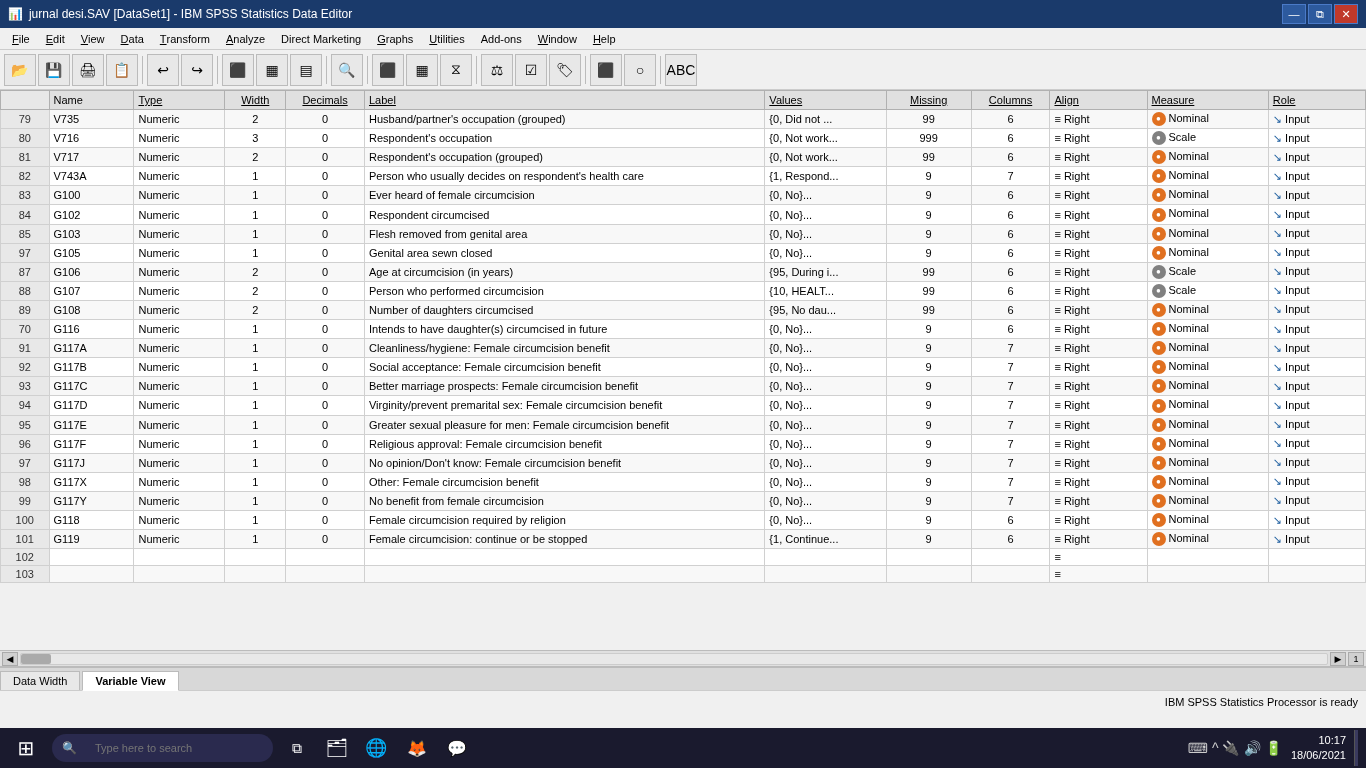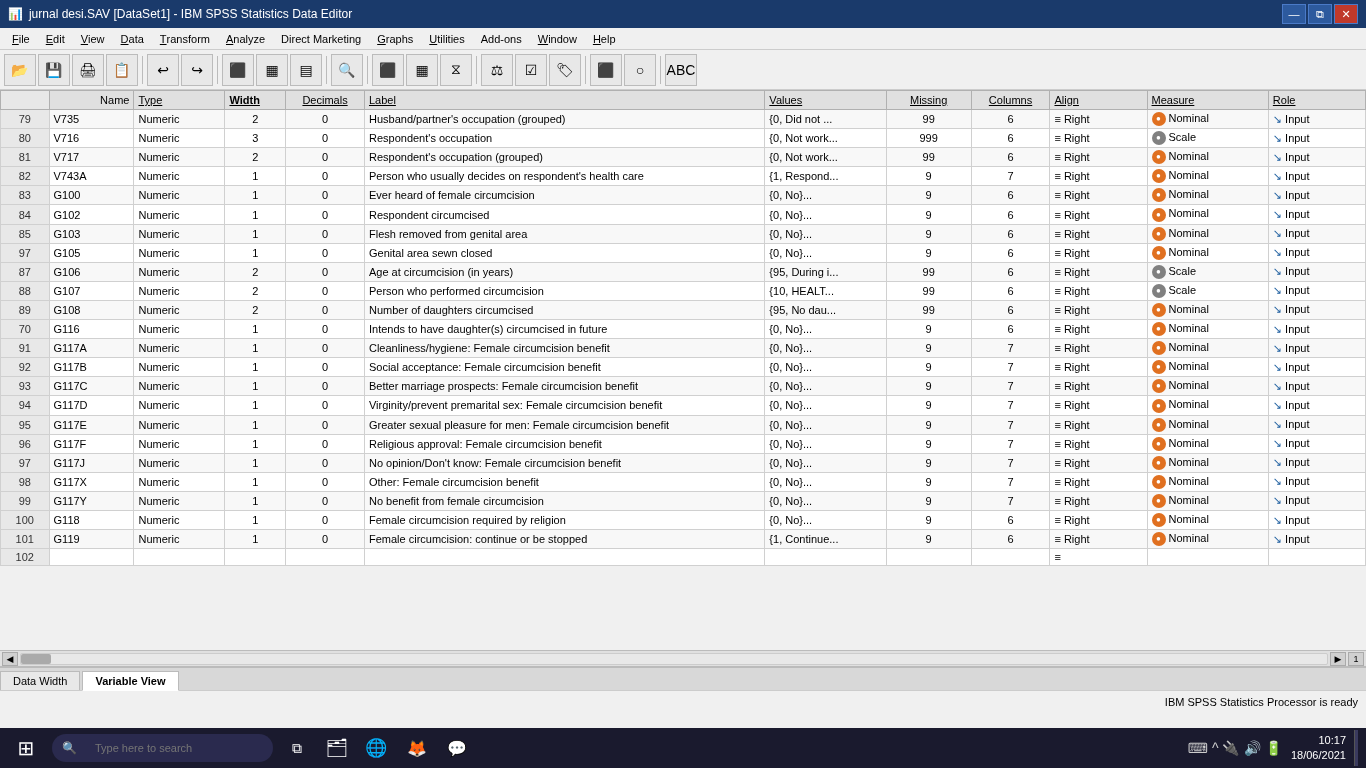--- a/index.html
+++ b/index.html
@@ -247,23 +247,23 @@
   <div class="toolbar-separator"></div>
   <button class="toolbar-btn" title="Scripting">ABC</button>
 </div>
 
 <div class="table-wrapper" style="height: 560px; overflow: hidden; position: relative;">
   <div class="scroll-wrapper" style="height: 560px; overflow-y: auto; overflow-x: auto;">
     <table class="data-table">
       <thead>
         <tr>
           <th class="row-num" style="width:40px;"></th>
-          <th style="width:70px; text-align:right;">Name</th>
+          <th style="width:70px; ">Name</th>
           <th style="width:75px; text-decoration:underline;">Type</th>
-          <th style="width:50px; text-decoration:underline;font-weight:bold;">Width</th>
+          <th style="width:50px; text-align:center; text-decoration:underline;">Width</th>
           <th style="width:65px; text-align:center; text-decoration:underline;">Decimals</th>
           <th style="width:330px; text-decoration:underline;">Label</th>
           <th style="width:100px; text-decoration:underline;">Values</th>
           <th style="width:70px; text-align:center; text-decoration:underline;">Missing</th>
           <th style="width:65px; text-align:center; text-decoration:underline;">Columns</th>
           <th style="width:80px; text-decoration:underline;">Align</th>
           <th style="width:100px; text-decoration:underline;">Measure</th>
           <th style="width:80px; text-decoration:underline;">Role</th>
         </tr>
       </thead>
@@ -585,20 +585,34 @@
             <td style="max-width:330px; overflow:hidden; text-overflow:ellipsis;">Female circumcision: continue or be stopped</td>
             <td style="max-width:100px; overflow:hidden; text-overflow:ellipsis;">{1, Continue...</td>
             <td style="text-align:center;">9</td>
             <td style="text-align:center;">6</td>
             <td><span style="margin-right:3px;">≡</span>Right</td>
             <td><span style="display:inline-block;width:14px;height:14px;border-radius:50%;background:#e07020;color:white;font-size:8px;text-align:center;line-height:14px;margin-right:3px;vertical-align:middle;">●</span>Nominal</td>
             <td><span style="color:#2060a0;margin-right:3px;">↘</span>Input</td>
           </tr>
           <tr>
             <td class="row-num">102</td>
+            <td style="color:#000;"></td>
+            <td></td>
+            <td style="text-align:center;"></td>
+            <td style="text-align:center;"></td>
+            <td style="max-width:330px; overflow:hidden; text-overflow:ellipsis;"></td>
+            <td style="max-width:100px; overflow:hidden; text-overflow:ellipsis;"></td>
+            <td style="text-align:center;"></td>
+            <td style="text-align:center;"></td>
+            <td><span style="margin-right:3px;">≡</span></td>
+            <td></td>
+            <td></td>
+          </tr>
+          <tr>
+            <td class="row-num">103</td>
             <td style="color:#000;"></td>
             <td></td>
             <td style="text-align:center;"></td>
             <td style="text-align:center;"></td>
             <td style="max-width:330px; overflow:hidden; text-overflow:ellipsis;"></td>
             <td style="max-width:100px; overflow:hidden; text-overflow:ellipsis;"></td>
             <td style="text-align:center;"></td>
             <td style="text-align:center;"></td>
             <td><span style="margin-right:3px;">≡</span></td>
             <td></td>

